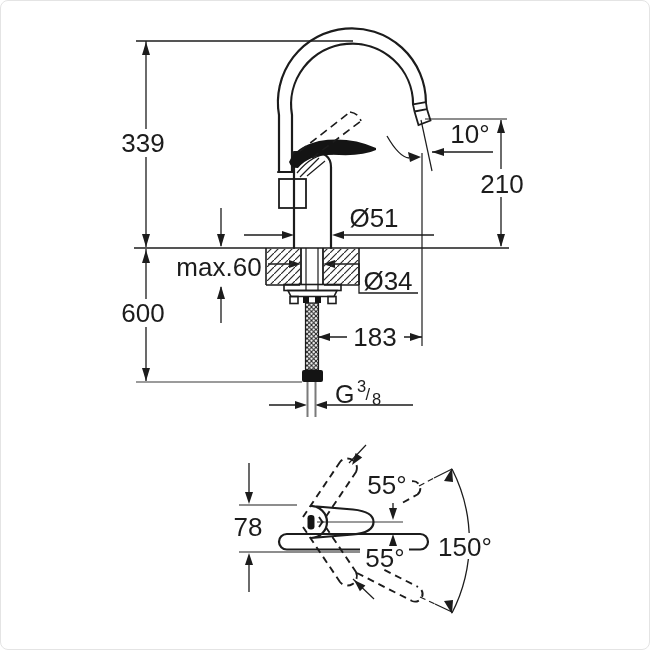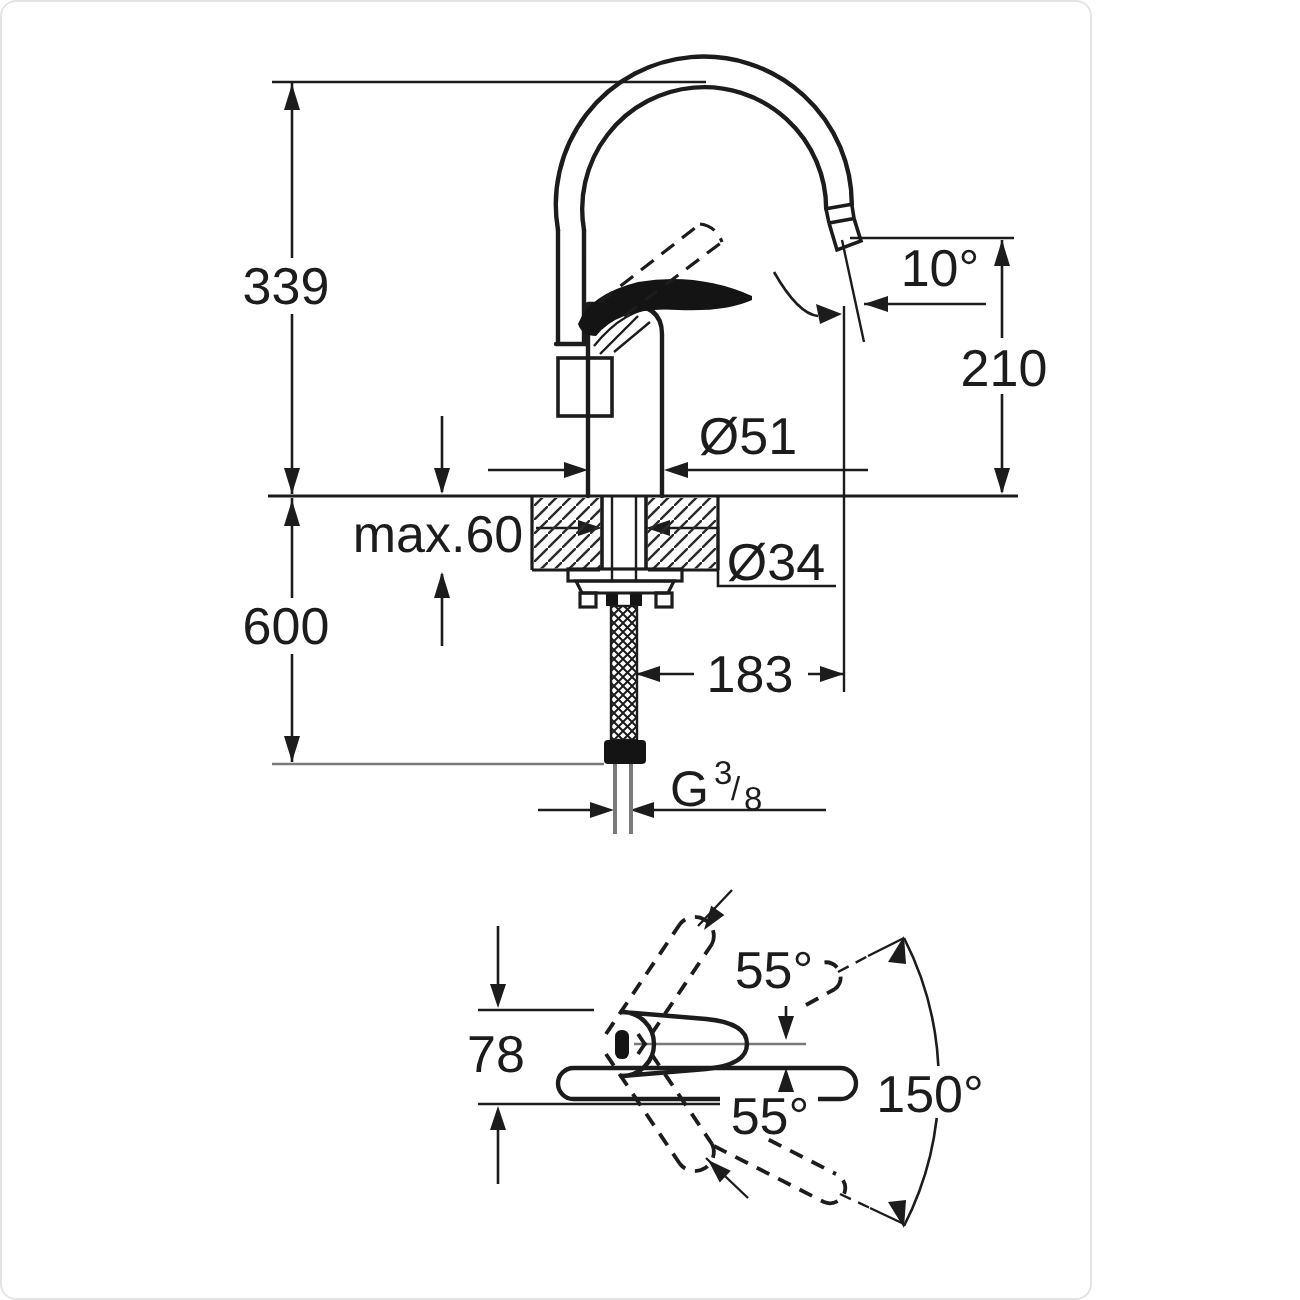--- a/index.html
+++ b/index.html
@@ -1,17 +1,17 @@
 <!DOCTYPE html>
 <html><head>
 <meta charset="utf-8">
 <style>
   html,body{margin:0;padding:0;background:#fff;}
   .page{
-    width:546px;height:650px;position:relative;background:#ffffff;
+    width:650px;height:650px;position:relative;background:#ffffff;
     border:1px solid #e4e4e4;border-radius:8px;box-sizing:border-box;
     font-family:"Liberation Sans", sans-serif;overflow:hidden;
   }
   svg{display:block;}
   .dim{stroke:#1c1c1c;stroke-width:1.3;fill:none;}
   .dim-heavy{stroke:#1c1c1c;stroke-width:1.6;fill:none;}
   .grayline{stroke:#7a7a7a;stroke-width:1.3;fill:none;}
   .graytube{stroke:#7a7a7a;stroke-width:2;fill:none;}
   .outline{stroke:#1c1c1c;stroke-width:2.2;fill:none;stroke-linecap:round;}
   .outline-med{stroke:#1c1c1c;stroke-width:1.8;fill:none;}

